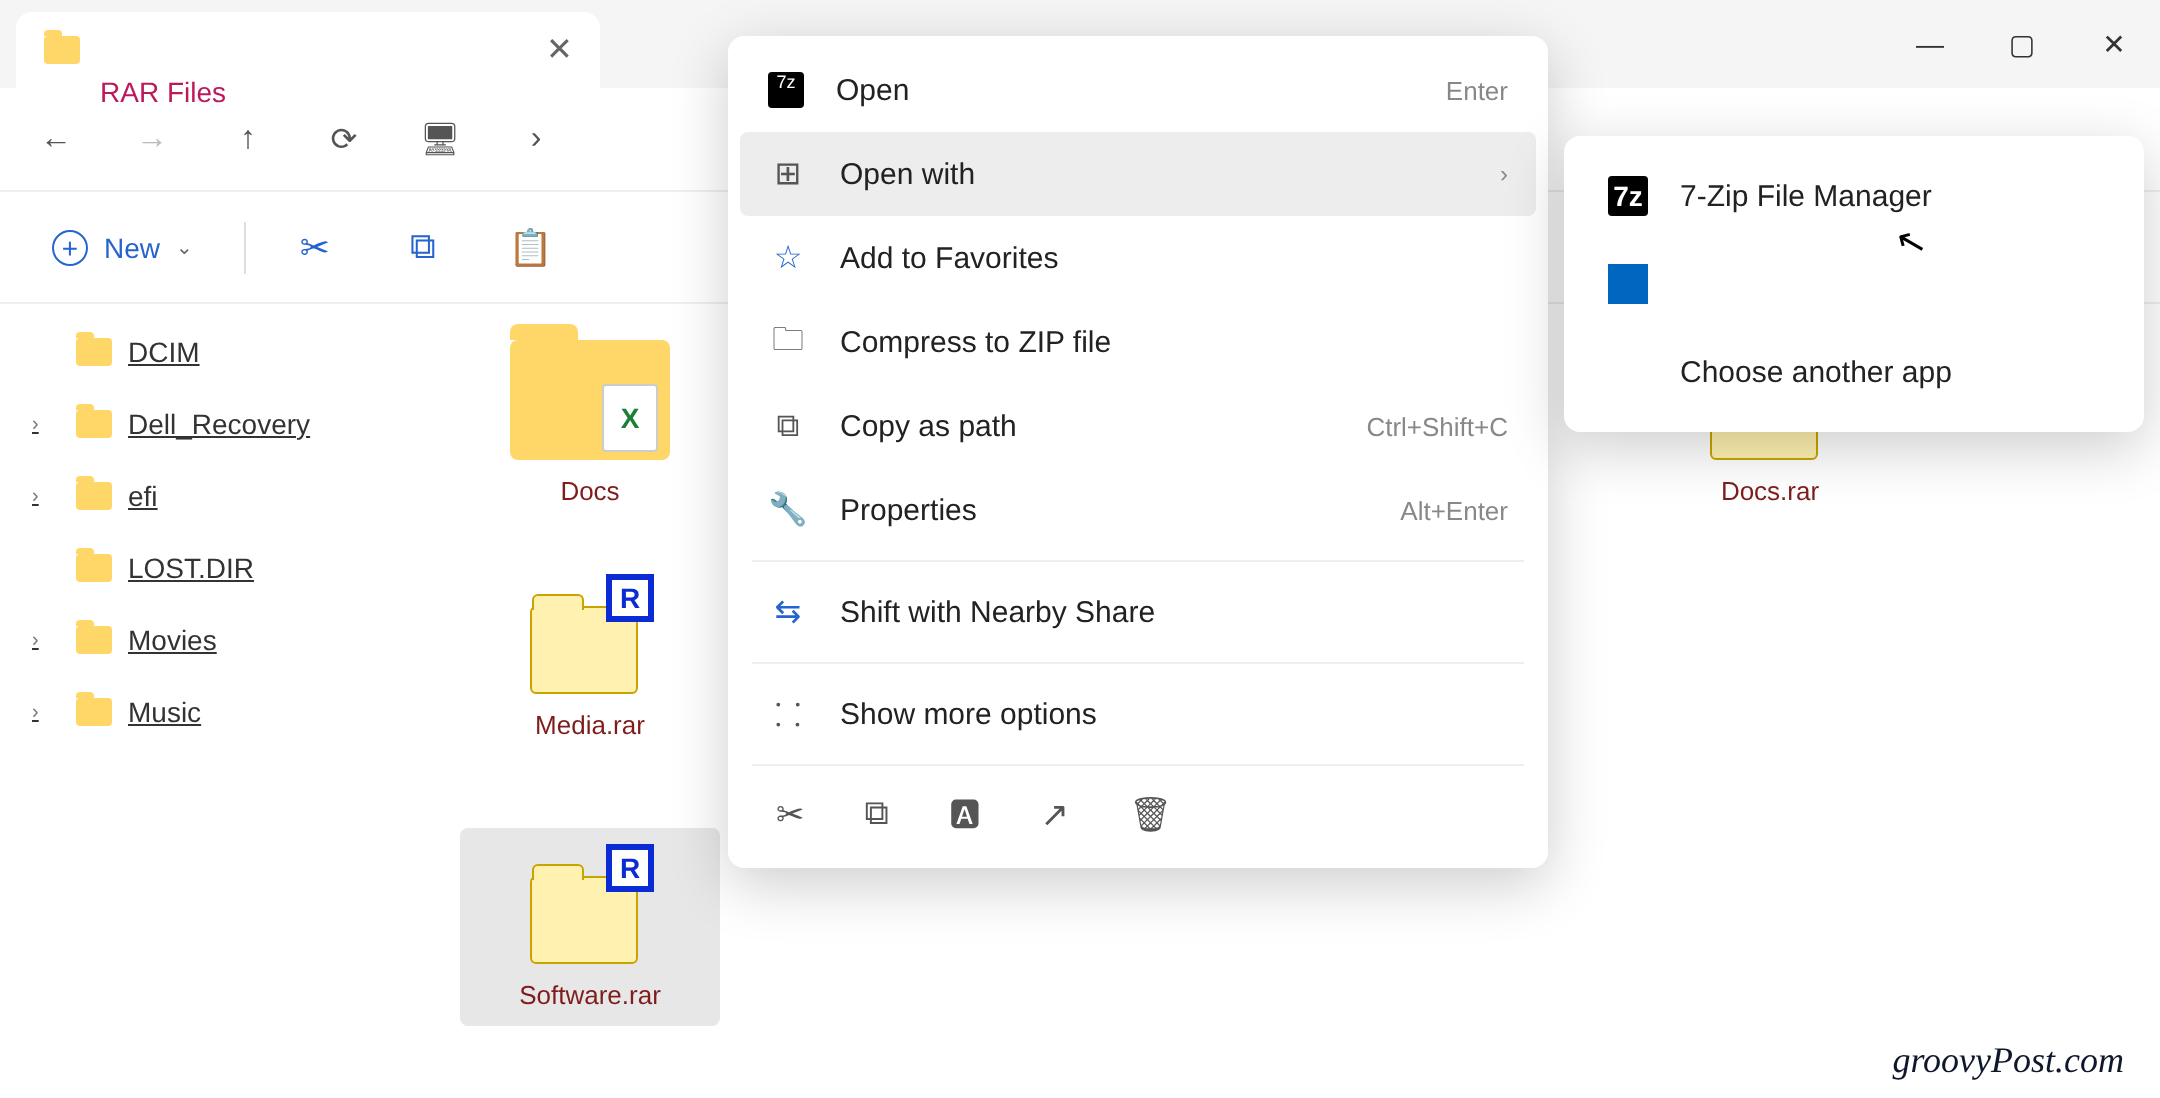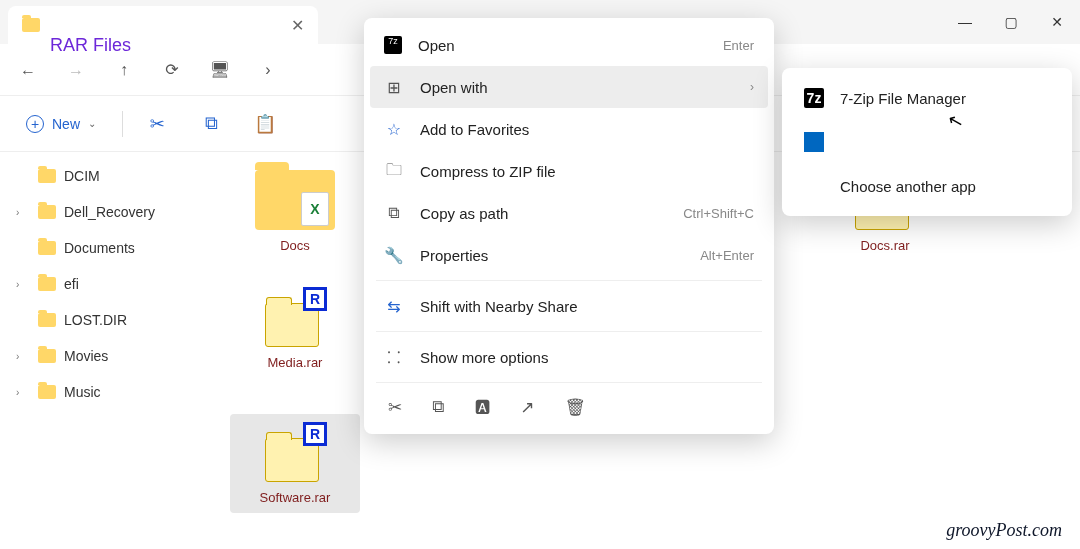--- a/index.html
+++ b/index.html
@@ -3,21 +3,21 @@
 <meta charset="utf-8">
 <style>
   * { box-sizing: border-box; margin: 0; padding: 0; font-family: "Segoe UI", sans-serif; }
   body { width: 1080px; height: 549px; background: #fff; overflow: hidden; position: relative; }
 
   
   .titlebar { height: 44px; display: flex; align-items: center; background: #f5f5f5; }
   .tab { display: flex; align-items: center; gap: 10px; background: #fff; border-radius: 8px 8px 0 0; padding: 0 14px; height: 38px; margin-left: 8px; margin-top: 6px; }
   .tab .ficon { width: 18px; height: 14px; background: #ffd768; border-radius: 2px; position: relative; }
   .tab .ficon::before { content:""; position:absolute; top:-3px; left:0; width:9px; height:3px; background:#ffd768; border-radius:2px 2px 0 0; }
-  .tab-title { font-size: 18px; color: #6d28d9; margin-top: 41px; }
+  .tab-title { font-size: 14px; color: #be185d; margin-top: 41px; }
   .tab-close { margin-left: 150px; font-size: 16px; color: #666; }
   .wincontrols { margin-left: auto; display: flex; }
   .wbtn { width: 46px; height: 44px; display:flex; align-items:center; justify-content:center; color:#333; font-size:14px; }
 
   
   .navbar { height: 52px; display: flex; align-items: center; gap: 28px; padding: 0 18px; background: #fff; border-bottom: 1px solid #eee; }
   .navbtn { width: 20px; display:flex; justify-content:center; color:#555; font-size:16px; }
   .navbtn.dis { color: #bbb; }
 
   
@@ -26,21 +26,21 @@
   .newbtn .plus { width:18px; height:18px; border:1.5px solid #2564cf; border-radius:50%; display:flex; align-items:center; justify-content:center; font-size:14px; line-height:1; }
   .vsep { width:1px; height:26px; background:#ddd; }
   .cmdicon { width:40px; display:flex; justify-content:center; color:#2564cf; font-size:18px; }
   .cmdicon.gray { color: #aaa; }
 
   
   .main { display:flex; height: calc(549px - 44px - 52px - 56px); }
 
   
   .tree { width: 210px; padding: 6px 0; overflow:hidden; }
-  .tnode { display:flex; align-items:center; gap:8px; height:36px; padding-left:16px; font-size:14px; color:#333; }
+  .tnode { display:flex; align-items:center; gap:8px; height:36px; padding-left:16px; font-size:14px; color:#333;text-decoration:underline; }
   .tnode .chev { width:14px; color:#777; font-size:10px; visibility:hidden; }
   .tnode.has .chev { visibility:visible; }
   .tnode .ficon { width:18px; height:14px; background:#ffd768; border-radius:2px; position:relative; }
   .tnode .ficon::before { content:""; position:absolute; top:-3px; left:0; width:9px; height:3px; background:#ffd768; border-radius:2px 2px 0 0; }
 
   
   .grid { flex:1; padding: 10px 20px; display:flex; flex-wrap:wrap; align-content:flex-start; gap: 18px 40px; }
   .item { width: 130px; display:flex; flex-direction:column; align-items:center; gap:8px; padding:8px; border-radius:4px; }
   .item.sel { background:#e7e7e7; }
   .item .label { font-size:13px; color:#7f1d1d; text-align:center; }
@@ -117,25 +117,20 @@
     <div class="tnode">
         <span class="chev">›</span>
         <span class="ficon"></span>
         <span>DCIM</span>
       </div>
     <div class="tnode has">
         <span class="chev">›</span>
         <span class="ficon"></span>
         <span>Dell_Recovery</span>
       </div>
-    <div class="tnode">
-        <span class="chev">›</span>
-        <span class="ficon"></span>
-        <span>Documents</span>
-      </div>
     <div class="tnode has">
         <span class="chev">›</span>
         <span class="ficon"></span>
         <span>efi</span>
       </div>
     <div class="tnode">
         <span class="chev">›</span>
         <span class="ficon"></span>
         <span>LOST.DIR</span>
       </div>

